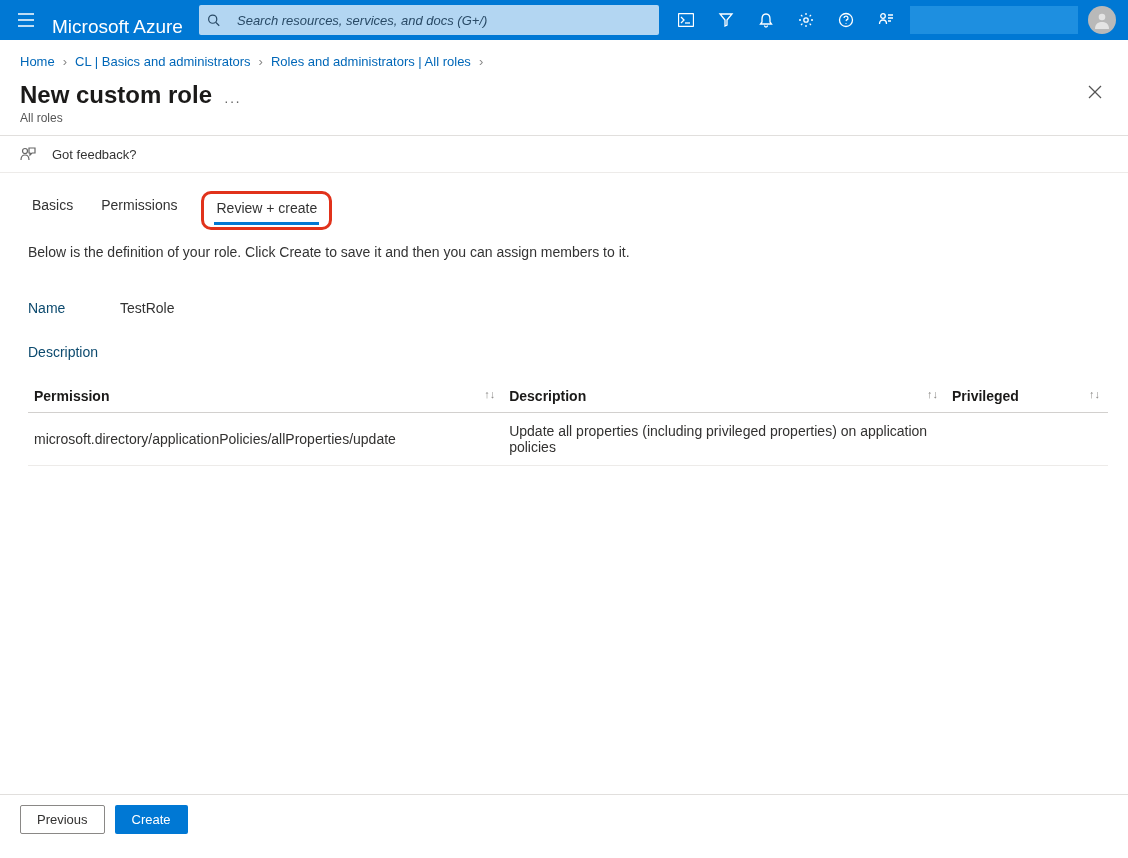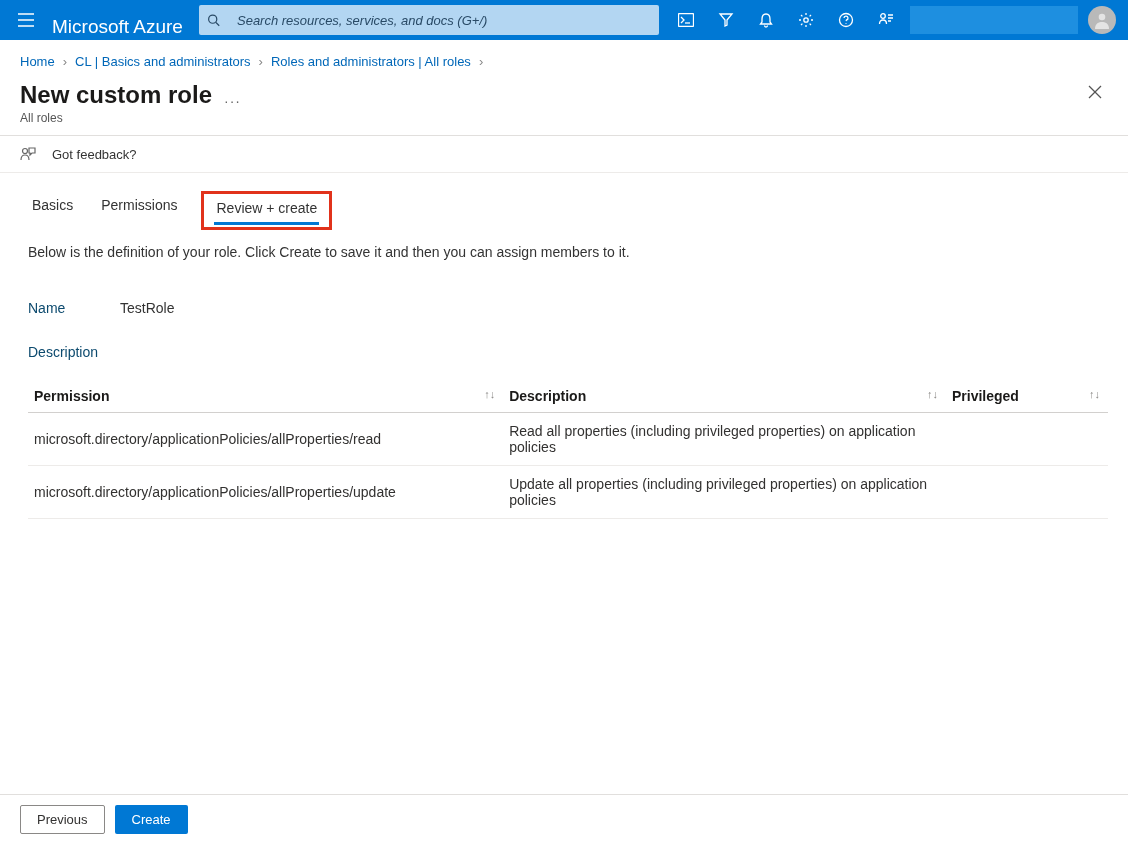--- a/index.html
+++ b/index.html
@@ -37,21 +37,21 @@
 
   
   .feedback-row { padding: 10px 20px; display:flex; align-items:center; gap:16px; border-bottom:1px solid #edebe9; }
   .feedback-row svg { stroke:#666; }
   .feedback-row span { color:#333; font-size:13px; }
 
   
   .tabs { display: flex; gap: 20px; padding: 18px 20px 0 28px; font-size: 14px; color:#333; align-items: flex-start; }
   .tab { padding: 6px 4px 8px 4px; cursor:pointer; }
   .tab.active { font-weight: 400; border-bottom: 3px solid #0078d4; }
-  .tab-highlight { border: 3px solid #e1321b; border-radius: 0; padding: 4px 10px 2px 10px; }
+  .tab-highlight { border: 3px solid #e1321b; border-radius: 10px; padding: 4px 10px 2px 10px; }
 
   .helper-text { padding: 14px 20px 6px 28px; font-size: 14px; color:#333; }
 
   
   .kv { display:flex; padding: 18px 20px 2px 28px; font-size:14px; }
   .kv .label { width: 92px; color:#0c4a6e; }
   .kv .value { color:#333; }
 
   
   .table-wrap { padding: 18px 20px 0 28px; }
@@ -202,25 +202,20 @@
           <span class="sort">↑↓</span>
         </th>
         <th class="col-priv">
           <span>Privileged</span>
           <span class="sort">↑↓</span>
         </th>
       </tr>
     </thead>
     <tbody>
       <tr>
-        <td>microsoft.directory/applicationPolicies/allProperties/read</td>
-        <td>Read all properties (including privileged properties) on application policies</td>
-        <td></td>
-      </tr>
-      <tr>
         <td>microsoft.directory/applicationPolicies/allProperties/update</td>
         <td>Update all properties (including privileged properties) on application policies</td>
         <td></td>
       </tr>
     </tbody>
   </table>
 </div>
 
 <div class="footer">
   <button class="btn btn-secondary">Previous</button>

